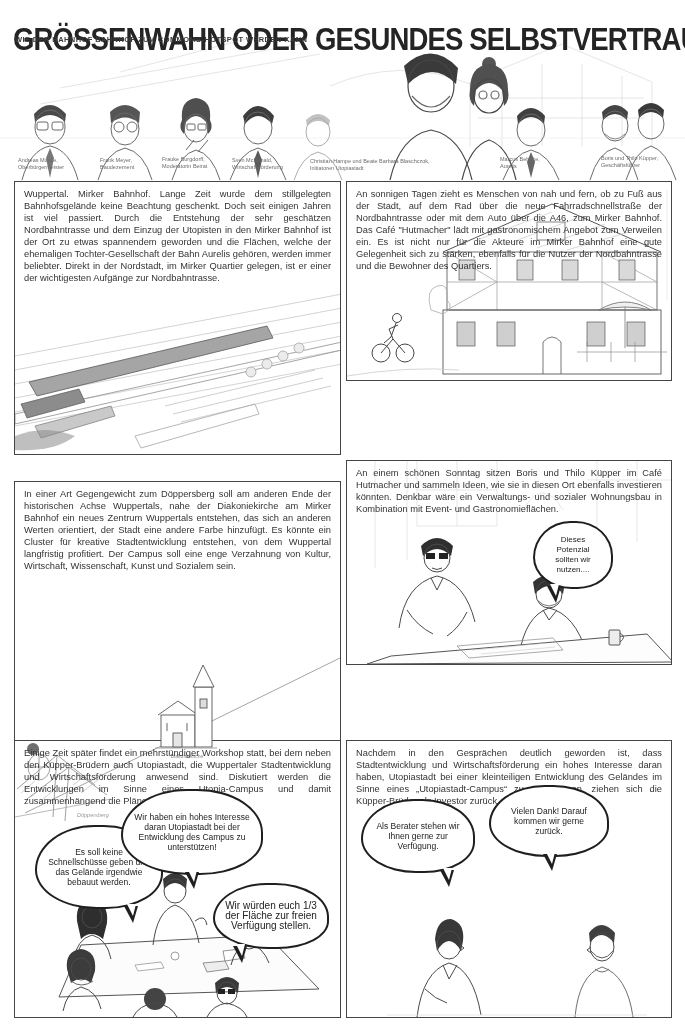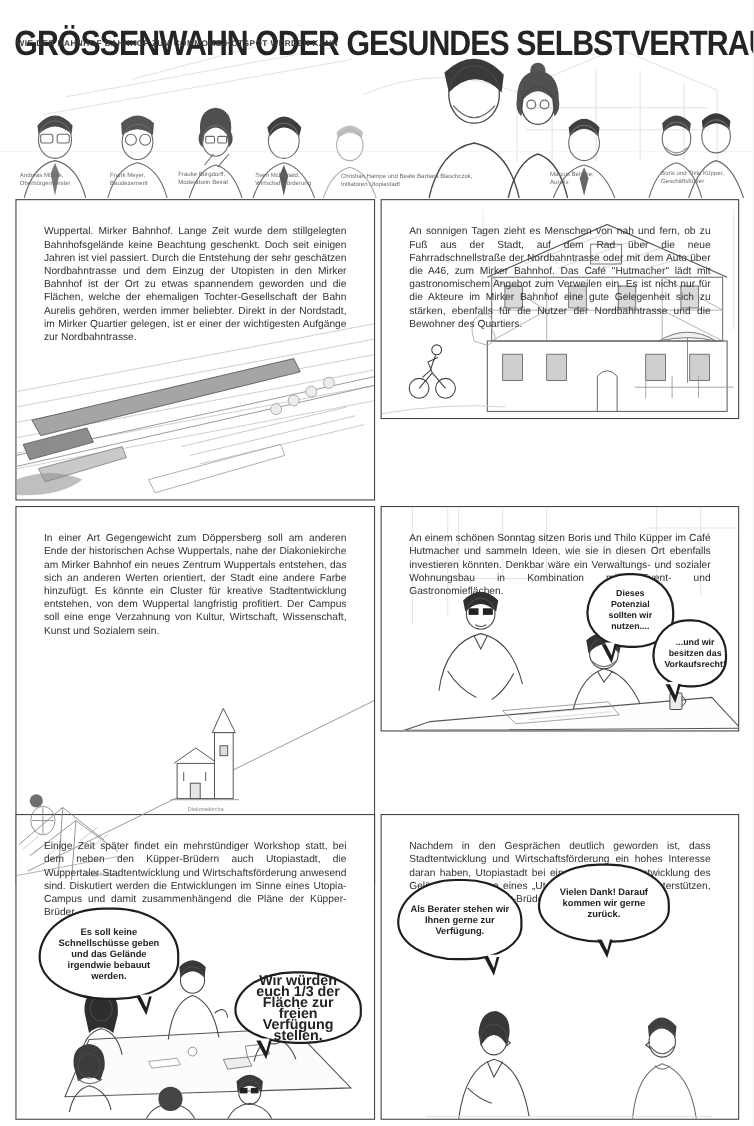--- a/index.html
+++ b/index.html
@@ -8,28 +8,28 @@
   
   #title{position:absolute;left:13px;top:1px;font-weight:700;font-size:32px;line-height:34px;
          letter-spacing:-1px;white-space:nowrap;transform:scaleX(.86);transform-origin:left top;
          color:#242424;z-index:5;}
   #subtitle{position:absolute;left:15px;top:35px;font-weight:700;font-size:7.5px;letter-spacing:.4px;
             color:#3a3a3a;z-index:5;white-space:nowrap;}
   #header-art{position:absolute;left:0;top:26px;width:685px;height:154px;z-index:1;}
   .char-label{position:absolute;font-size:5.5px;line-height:1.2;color:#6b6b6b;z-index:6;}
   
   .panel{position:absolute;background:#fff;border:1px solid #454545;box-sizing:border-box;overflow:hidden;}
-  .panel-text{position:absolute;left:9px;right:9px;top:6px;margin:16px;font-size:9.3px;line-height:12px;
+  .panel-text{position:absolute;left:9px;right:9px;top:6px;margin:0;font-size:9.3px;line-height:12px;
               text-align:justify;color:#333;z-index:3;}
   .panel-art{position:absolute;left:0;right:0;bottom:0;z-index:1;}
   
   .bubble{position:absolute;z-index:4;background:#fff;border:2px solid #1f1f1f;
           border-radius:50% 50% 48% 52%/58% 55% 45% 50%;
-          display:flex;align-items:center;justify-content:flex-start;text-align:center;
-          font-size:8px;line-height:10px;color:#222;padding:7px 9px;box-sizing:border-box;font-weight:bold;}
+          display:flex;align-items:center;justify-content:flex-end;text-align:center;
+          font-size:8px;line-height:10px;color:#222;padding:7px 9px;box-sizing:border-box;}
   .bubble::before{content:"";position:absolute;border:solid transparent;border-width:17px 5px 0 9px;
                   border-top-color:#1f1f1f;bottom:-16px;}
   .bubble::after{content:"";position:absolute;border:solid transparent;border-width:12px 3px 0 6px;
                  border-top-color:#fff;bottom:-9px;}
   .t-bl::before{left:16%;}  .t-bl::after{left:calc(16% + 3px);}
   .t-bc::before{left:45%;}  .t-bc::after{left:calc(45% + 3px);}
   .t-br::before{left:70%;}  .t-br::after{left:calc(70% + 3px);}
   svg text{font-family:"Liberation Sans",sans-serif;}
 </style>
 </head>
@@ -236,21 +236,21 @@
           <circle cx="58" cy="163" r="9"></circle>
         <path d="M34 163 L46 149 L58 163 M46 149 L42 139 M42 139 L51 135"></path>
         <circle cx="50" cy="128" r="4.5"></circle>
         <path d="M49 133 L44 147 M44 147 L37 153"></path>
       </g>
       <path d="M0 186 Q60 176 112 180" stroke="#ccc" fill="none" stroke-width="0.8"></path>
       <path d="M84 120 Q78 100 90 96 Q102 92 100 110 Q108 118 96 124 Z" fill="none" stroke="#ababab" stroke-width="0.8"></path>
     </svg>
   </div>
 
-  <div class="panel" style="left:14px;top:460px;width:327px;height:344px;">
+  <div class="panel" style="left:14px;top:481px;width:327px;height:344px;">
     <p class="panel-text">In einer Art Gegengewicht zum Döppersberg soll am anderen Ende der historischen Achse Wuppertals, nahe der Diakoniekirche am Mirker Bahnhof ein neues Zentrum Wuppertals entstehen, das sich an anderen Werten orientiert, der Stadt eine andere Farbe hinzufügt. Es könnte ein Cluster für kreative Stadtentwicklung entstehen, von dem Wuppertal langfristig profitiert. Der Campus soll eine enge Verzahnung von Kultur, Wirtschaft, Wissenschaft, Kunst und Sozialem sein.</p>
     <svg class="panel-art" style="height:197px;" viewBox="0 0 327 197" preserveAspectRatio="none" xmlns="http://www.w3.org/2000/svg">
       <line x1="10" y1="186" x2="327" y2="30" stroke="#9a9a9a" stroke-width="0.9"></line>
       <g stroke="#555" fill="#fff" stroke-width="0.9">
         <rect x="146" y="88" width="34" height="32"></rect>
         <path d="M143 88 L163 74 L183 88" fill="none"></path>
         <rect x="180" y="60" width="17" height="60"></rect>
         <path d="M178 60 L188 38 L199 60 Z"></path>
         <rect x="185" y="72" width="7" height="9" fill="#ddd"></rect>
         <rect x="158" y="106" width="9" height="14" fill="#e6e6e6"></rect>
@@ -310,23 +310,20 @@
       <polygon points="110,198 206,190 216,202 122,210" fill="none" stroke="#888" stroke-width="0.7"></polygon>
       <path d="M126 202 L200 195 M134 206 L208 199" stroke="#c0c0c0" stroke-width="0.5"></path>
       <g stroke="#444" fill="#ededed" stroke-width="0.9">
         <rect x="262" y="182" width="11" height="15" rx="1"></rect>
           <path d="M273 185 q7 4 0 9" fill="none"></path>
       </g>
     </svg>
     <div class="bubble t-bl" style="left:186px;top:60px;width:80px;height:68px;">
       <span>Dieses Potenzial sollten wir nutzen....</span>
       </div>
-    <div class="bubble t-bl" style="left:246px;top:102px;width:68px;height:62px;">
-      <span>...und wir besitzen das Vorkaufsrecht!</span>
-      </div>
   </div>
 
   <div class="panel" style="left:14px;top:740px;width:327px;height:278px;">
     <p class="panel-text">Einige Zeit später findet ein mehrstündiger Workshop statt, bei dem neben den Küpper-Brüdern auch Utopiastadt, die Wuppertaler Stadtentwicklung und Wirtschaftsförderung anwesend sind. Diskutiert werden die Entwicklungen im Sinne eines Utopia-Campus und damit zusammenhängend die Pläne der Küpper-Brüder.</p>
     <svg class="panel-art" style="height:224px;" viewBox="0 0 327 224" preserveAspectRatio="none" xmlns="http://www.w3.org/2000/svg">
       <polygon points="66,152 252,142 304,196 44,204" fill="#fcfcfc" stroke="#555" stroke-width="1"></polygon>
       <path d="M188 170 l22 -2 l4 8 l-22 3 Z" stroke="#666" fill="#eee" stroke-width="0.7"></path>
       <path d="M210 168 l-2 -10 l18 -2 l4 9 Z" stroke="#666" fill="#fff" stroke-width="0.7"></path>
       <circle cx="160" cy="163" r="4" stroke="#777" fill="#fff" stroke-width="0.7"></circle>
       <path d="M120 172 l26 -3 l3 6 l-26 3 Z" stroke="#888" fill="#fff" stroke-width="0.7"></path>
@@ -360,21 +357,24 @@
         <path d="M200 190 Q212 178 224 190 L223 200 Q212 188 201 200 Z" fill="#3a3a3a" stroke="none"></path>
         <ellipse cx="212" cy="200" rx="10" ry="11"></ellipse>
         <rect x="203" y="196" width="7" height="5" fill="#222" stroke="none"></rect>
         <rect x="213" y="196" width="7" height="5" fill="#222" stroke="none"></rect>
         <path d="M192 224 Q198 212 212 210 Q228 214 232 224"></path>
       </g>
     </svg>
     <div class="bubble t-br" style="left:20px;top:84px;width:128px;height:84px;font-size:8.5px;">
       <span>Es soll keine Schnellschüsse geben und das Gelände irgendwie bebauut werden.</span>
       </div>
-    <div class="bubble t-bl" style="left:198px;top:142px;width:116px;height:66px;font-size:13px;">
+    <div class="bubble t-bc" style="left:106px;top:48px;width:142px;height:86px;font-size:8.5px;">
+      <span>Wir haben ein hohes Interesse daran Utopiastadt bei der Entwicklung des Campus zu unterstützen!</span>
+      </div>
+    <div class="bubble t-bl" style="left:198px;top:142px;width:116px;height:66px;font-size:10px;">
       <span>Wir würden euch 1/3 der Fläche zur freien Verfügung stellen.</span>
       </div>
   </div>
 
   <div class="panel" style="left:346px;top:740px;width:326px;height:278px;">
     <p class="panel-text">Nachdem in den Gesprächen deutlich geworden ist, dass Stadtentwicklung und Wirtschaftsförderung ein hohes Interesse daran haben, Utopiastadt bei einer kleinteiligen Entwicklung des Geländes im Sinne eines „Utopiastadt-Campus“ zu unterstützen, ziehen sich die Küpper-Brüder als Investor zurück.</p>
     <svg class="panel-art" style="height:224px;" viewBox="0 0 326 224" preserveAspectRatio="none" xmlns="http://www.w3.org/2000/svg">
       <g stroke="#4a4a4a" fill="none" stroke-width="1">
         <path d="M88 146 Q90 126 104 126 Q118 130 116 148 L114 158 Q102 138 90 158 Z" fill="#383838" stroke="none"></path>
         <ellipse cx="102" cy="152" rx="12" ry="14"></ellipse>

